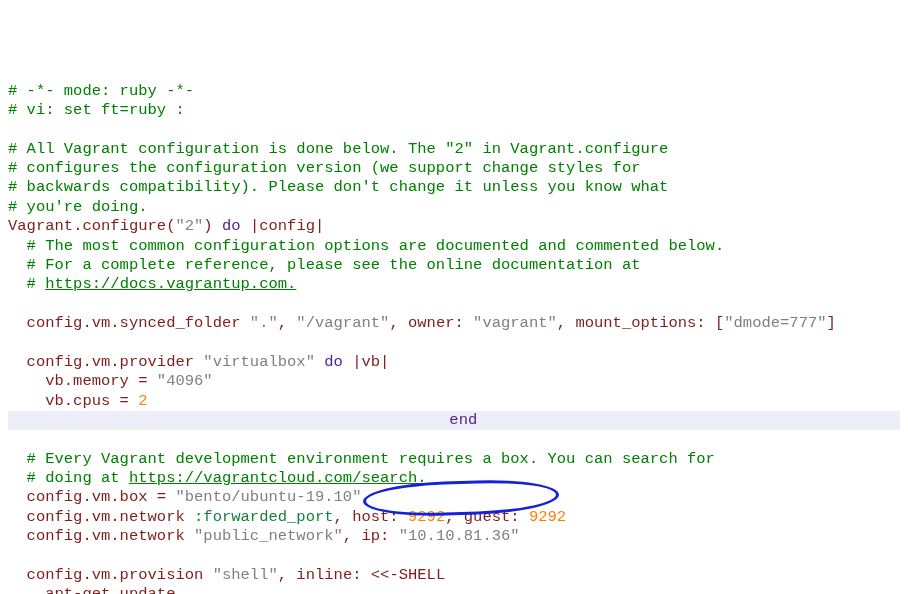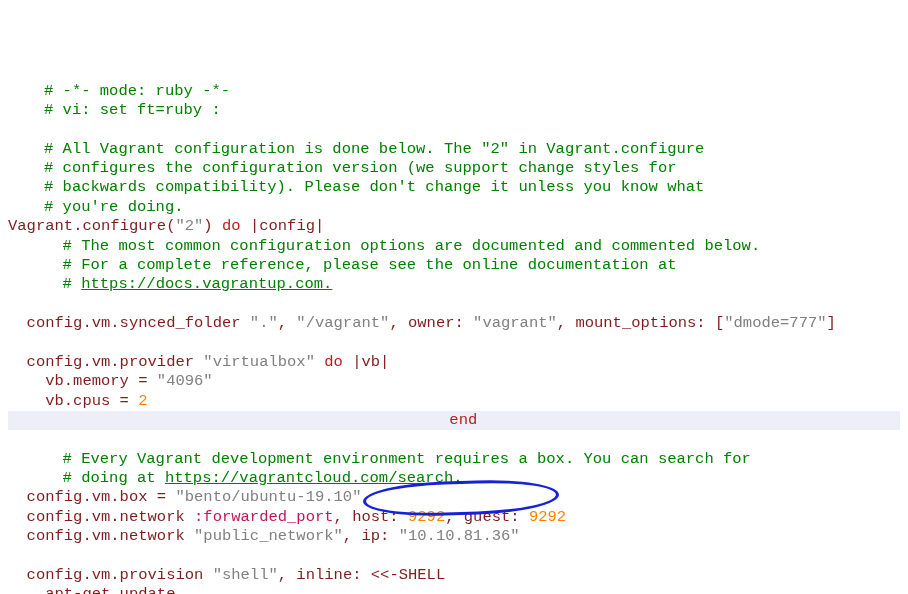--- a/index.html
+++ b/index.html
@@ -6,25 +6,25 @@
     margin: 0;
     padding: 4px 8px;
     background: #ffffff;
     font-family: "Courier New", Courier, monospace;
     font-size: 15.5px;
     line-height: 1.25;
     color: #000000;
     white-space: pre;
     position: relative;
   }
-  .comment { color: #008000; margin-left: 36px; }
-  .keyword { color: #b91c1c; }
+  .comment { color: #008000; }
+  .keyword { color: #4c1d95; }
   .string  { color: #808080; }
   .number  { color: #ff8000; }
-  .symbol  { color: #be185d; }
+  .symbol  { color: #15803d; }
   .ident   { color: #7f1d1d; }
   .link    { color: #008000; text-decoration: underline; }
   .highlight-line {
     background: #eeeef8;
     display: inline-block;
     width: 100%;
     text-align: center;
   }
   .circle-annotation {
     position: absolute;

